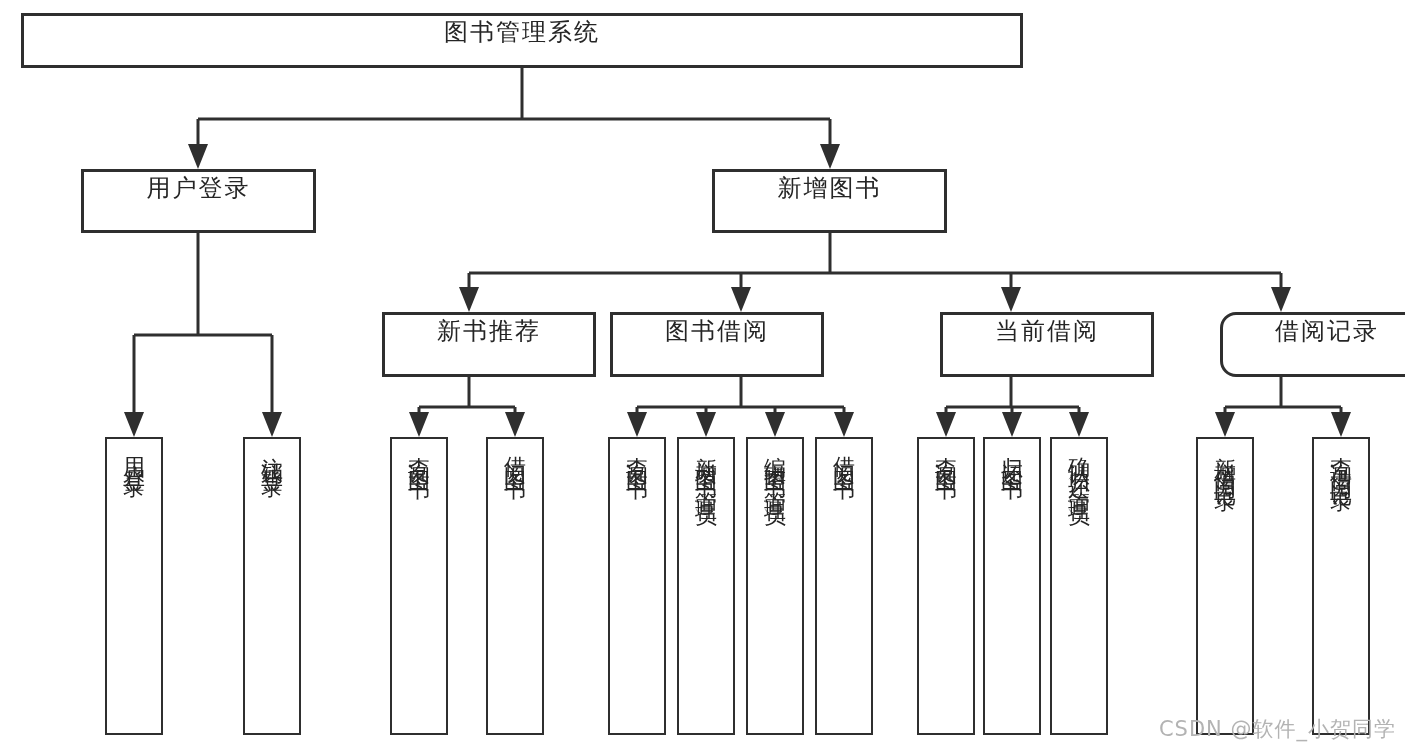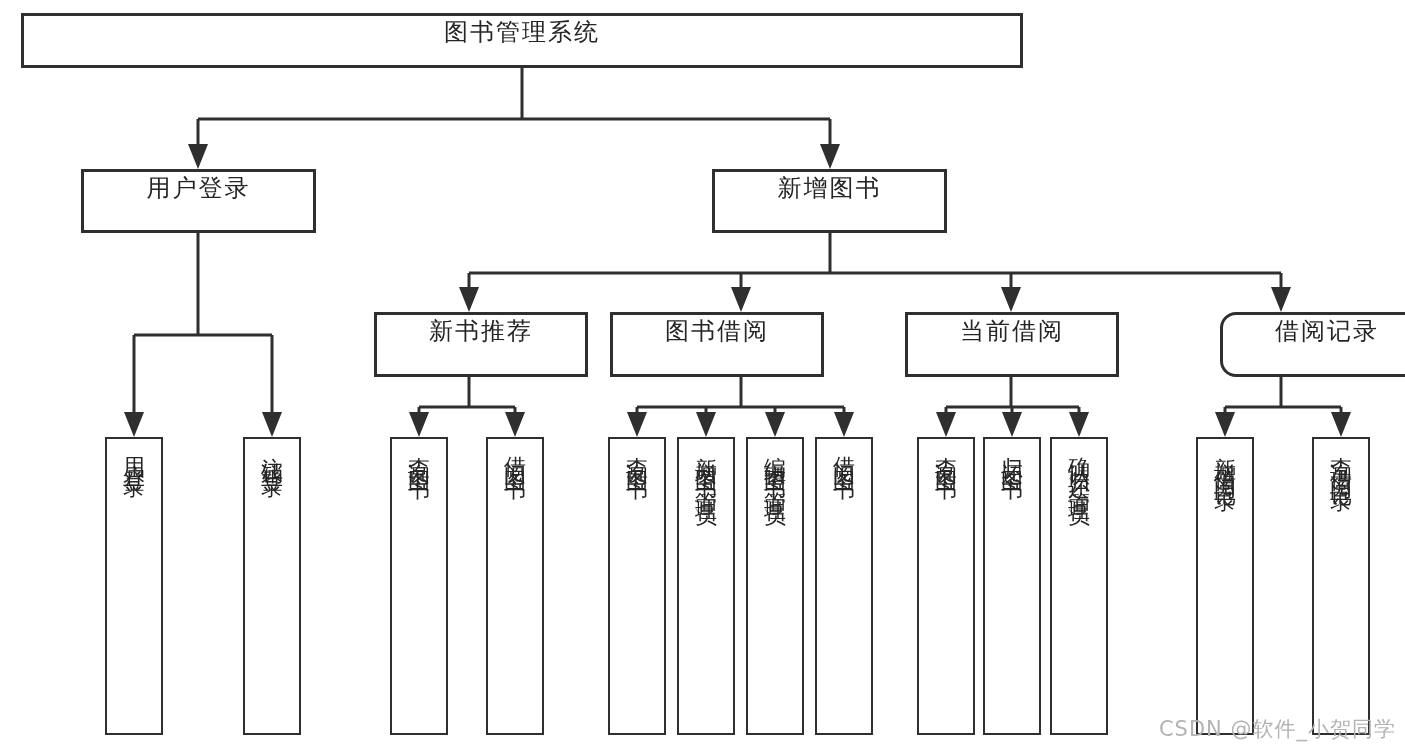--- a/index.html
+++ b/index.html
@@ -109,27 +109,27 @@
     <span>图书管理系统</span>
   </div>
 
   <div class="node lvl2" style="left:81px;">
     <span>用户登录</span>
   </div>
   <div class="node lvl2" style="left:712px;">
     <span>新增图书</span>
   </div>
 
-  <div class="node lvl3" style="left:374px;">
+  <div class="node lvl3" style="left:382px;">
     <span>新书推荐</span>
   </div>
   <div class="node lvl3" style="left:610px;">
     <span>图书借阅</span>
   </div>
-  <div class="node lvl3" style="left:905px;">
+  <div class="node lvl3" style="left:940px;">
     <span>当前借阅</span>
   </div>
   <div class="node lvl3" style="left:1220px;border-radius:16px;">
     <span>借阅记录</span>
   </div>
 
   <div class="node leaf" style="left:105px;">
     <span class="vtext">用户登录</span>
   </div>
   <div class="node leaf" style="left:243px;">

